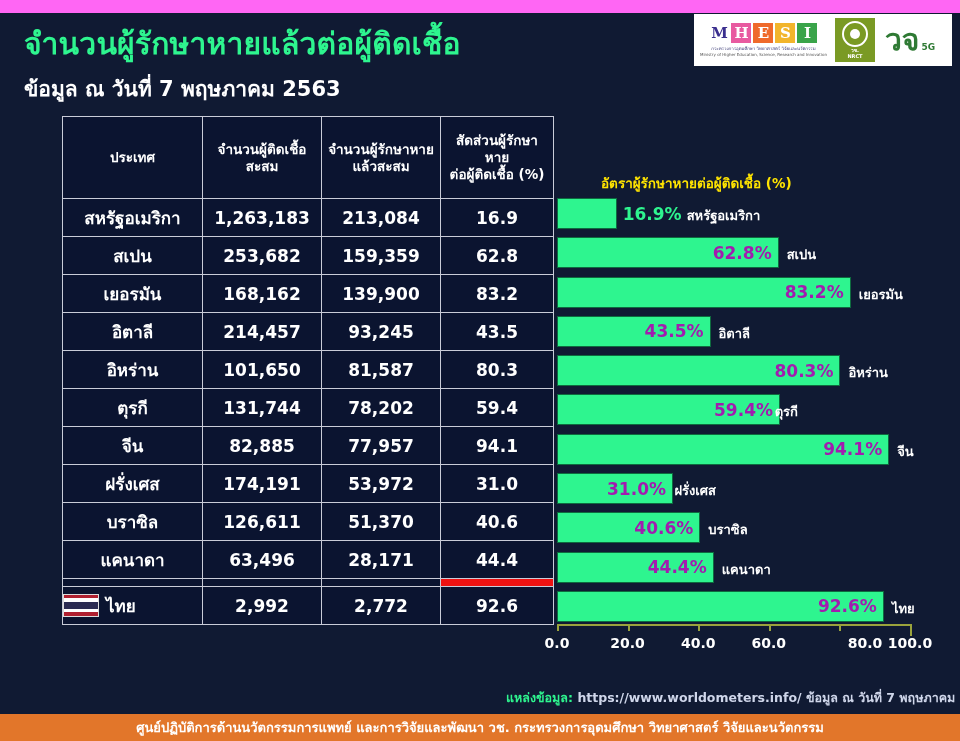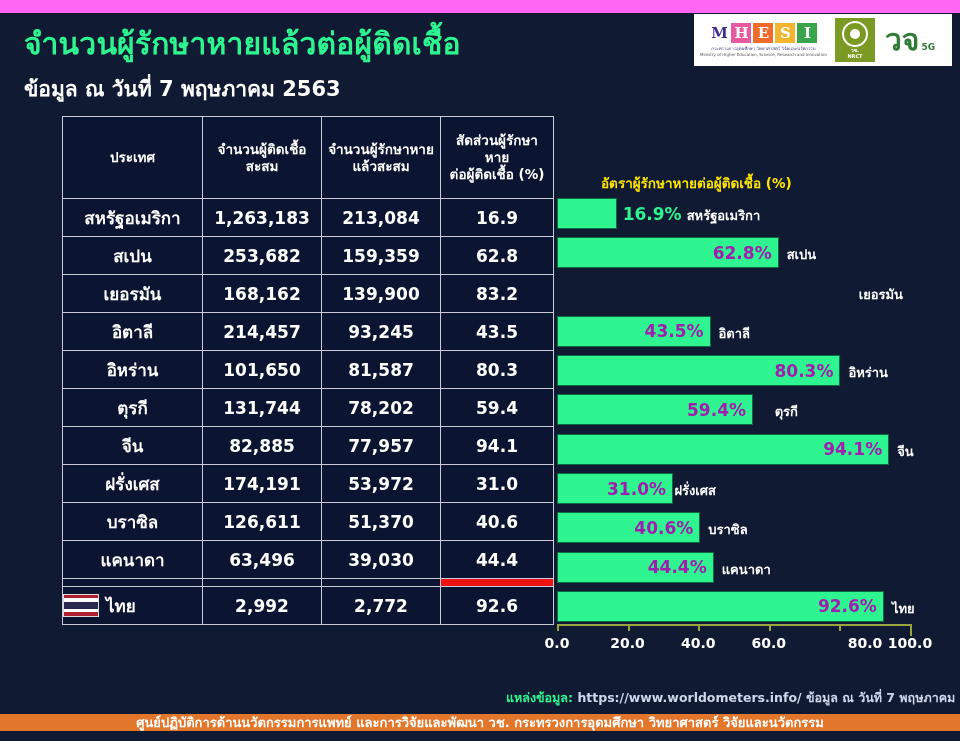--- a/index.html
+++ b/index.html
@@ -123,21 +123,21 @@
   .tick-cap{position:absolute;top:11px;font-size:14px;font-weight:bold;color:#ffffff;transform:translateX(-50%);white-space:nowrap;}
   #tick-end{position:absolute;top:0;width:2px;height:12px;background:#9aa33c;}
 
   
   #source{
     position:absolute;left:506px;top:688px;
     font-size:12.5px;font-weight:bold;color:#cfd6ea;white-space:nowrap;
   }
   #source .lbl{color:#2ef58f;}
   #footer-bar{
-    position:absolute;left:0;top:714px;width:960px;height:17px;
+    position:absolute;left:0;top:714px;width:960px;height:27px;
     background:#e2762a;display:flex;align-items:center;justify-content:center;
   }
   #footer-text{font-size:13px;font-weight:bold;color:#ffffff;white-space:nowrap;}
 </style>
 </head>
 <body>
 
 <div id="pink-strip"></div>
 
 <div id="title-main">จำนวนผู้รักษาหายแล้วต่อผู้ติดเชื้อ</div>
@@ -243,21 +243,21 @@
       </tr>
       <tr>
         <td class="cell-country">บราซิล</td>
         <td class="cell-cases">126,611</td>
         <td class="cell-recovered">51,370</td>
         <td class="cell-pct">40.6</td>
       </tr>
       <tr>
         <td class="cell-country">แคนาดา</td>
         <td class="cell-cases">63,496</td>
-        <td class="cell-recovered">39,030</td>
+        <td class="cell-recovered">28,171</td>
         <td class="cell-pct">44.4</td>
       </tr>
       <tr class="spacer-row">
         <td></td>
         <td></td>
         <td></td>
         <td class="cell-pct"></td>
       </tr>
       <tr class="row-thai">
         <td class="cell-country">
@@ -282,36 +282,39 @@
         </div>
         <span class="cat" style="left: 129.657px;">สหรัฐอเมริกา</span>
       </div>
       <div class="bar-row">
         <div class="bar" style="width: 221.684px;">
           <span class="val">62.8%</span>
         </div>
         <span class="cat" style="left: 229.684px;">สเปน</span>
       </div>
       <div class="bar-row">
+        <div class="bar" style="width: 293.696px;">
+          <span class="val">83.2%</span>
+        </div>
         <span class="cat" style="left: 301.696px;">เยอรมัน</span>
       </div>
       <div class="bar-row">
         <div class="bar" style="width: 153.555px;">
           <span class="val">43.5%</span>
         </div>
         <span class="cat" style="left: 161.555px;">อิตาลี</span>
       </div>
       <div class="bar-row">
         <div class="bar" style="width: 283.459px;">
           <span class="val">80.3%</span>
         </div>
         <span class="cat" style="left: 291.459px;">อิหร่าน</span>
       </div>
       <div class="bar-row">
-        <div class="bar" style="width: 196px;">
+        <div class="bar" style="width: 223px;">
           <span class="val">59.4%</span>
         </div>
         <span class="cat" style="left: 217.682px;">ตุรกี</span>
       </div>
       <div class="bar-row">
         <div class="bar" style="width: 332.173px;">
           <span class="val">94.1%</span>
         </div>
         <span class="cat" style="left: 340.173px;">จีน</span>
       </div>

